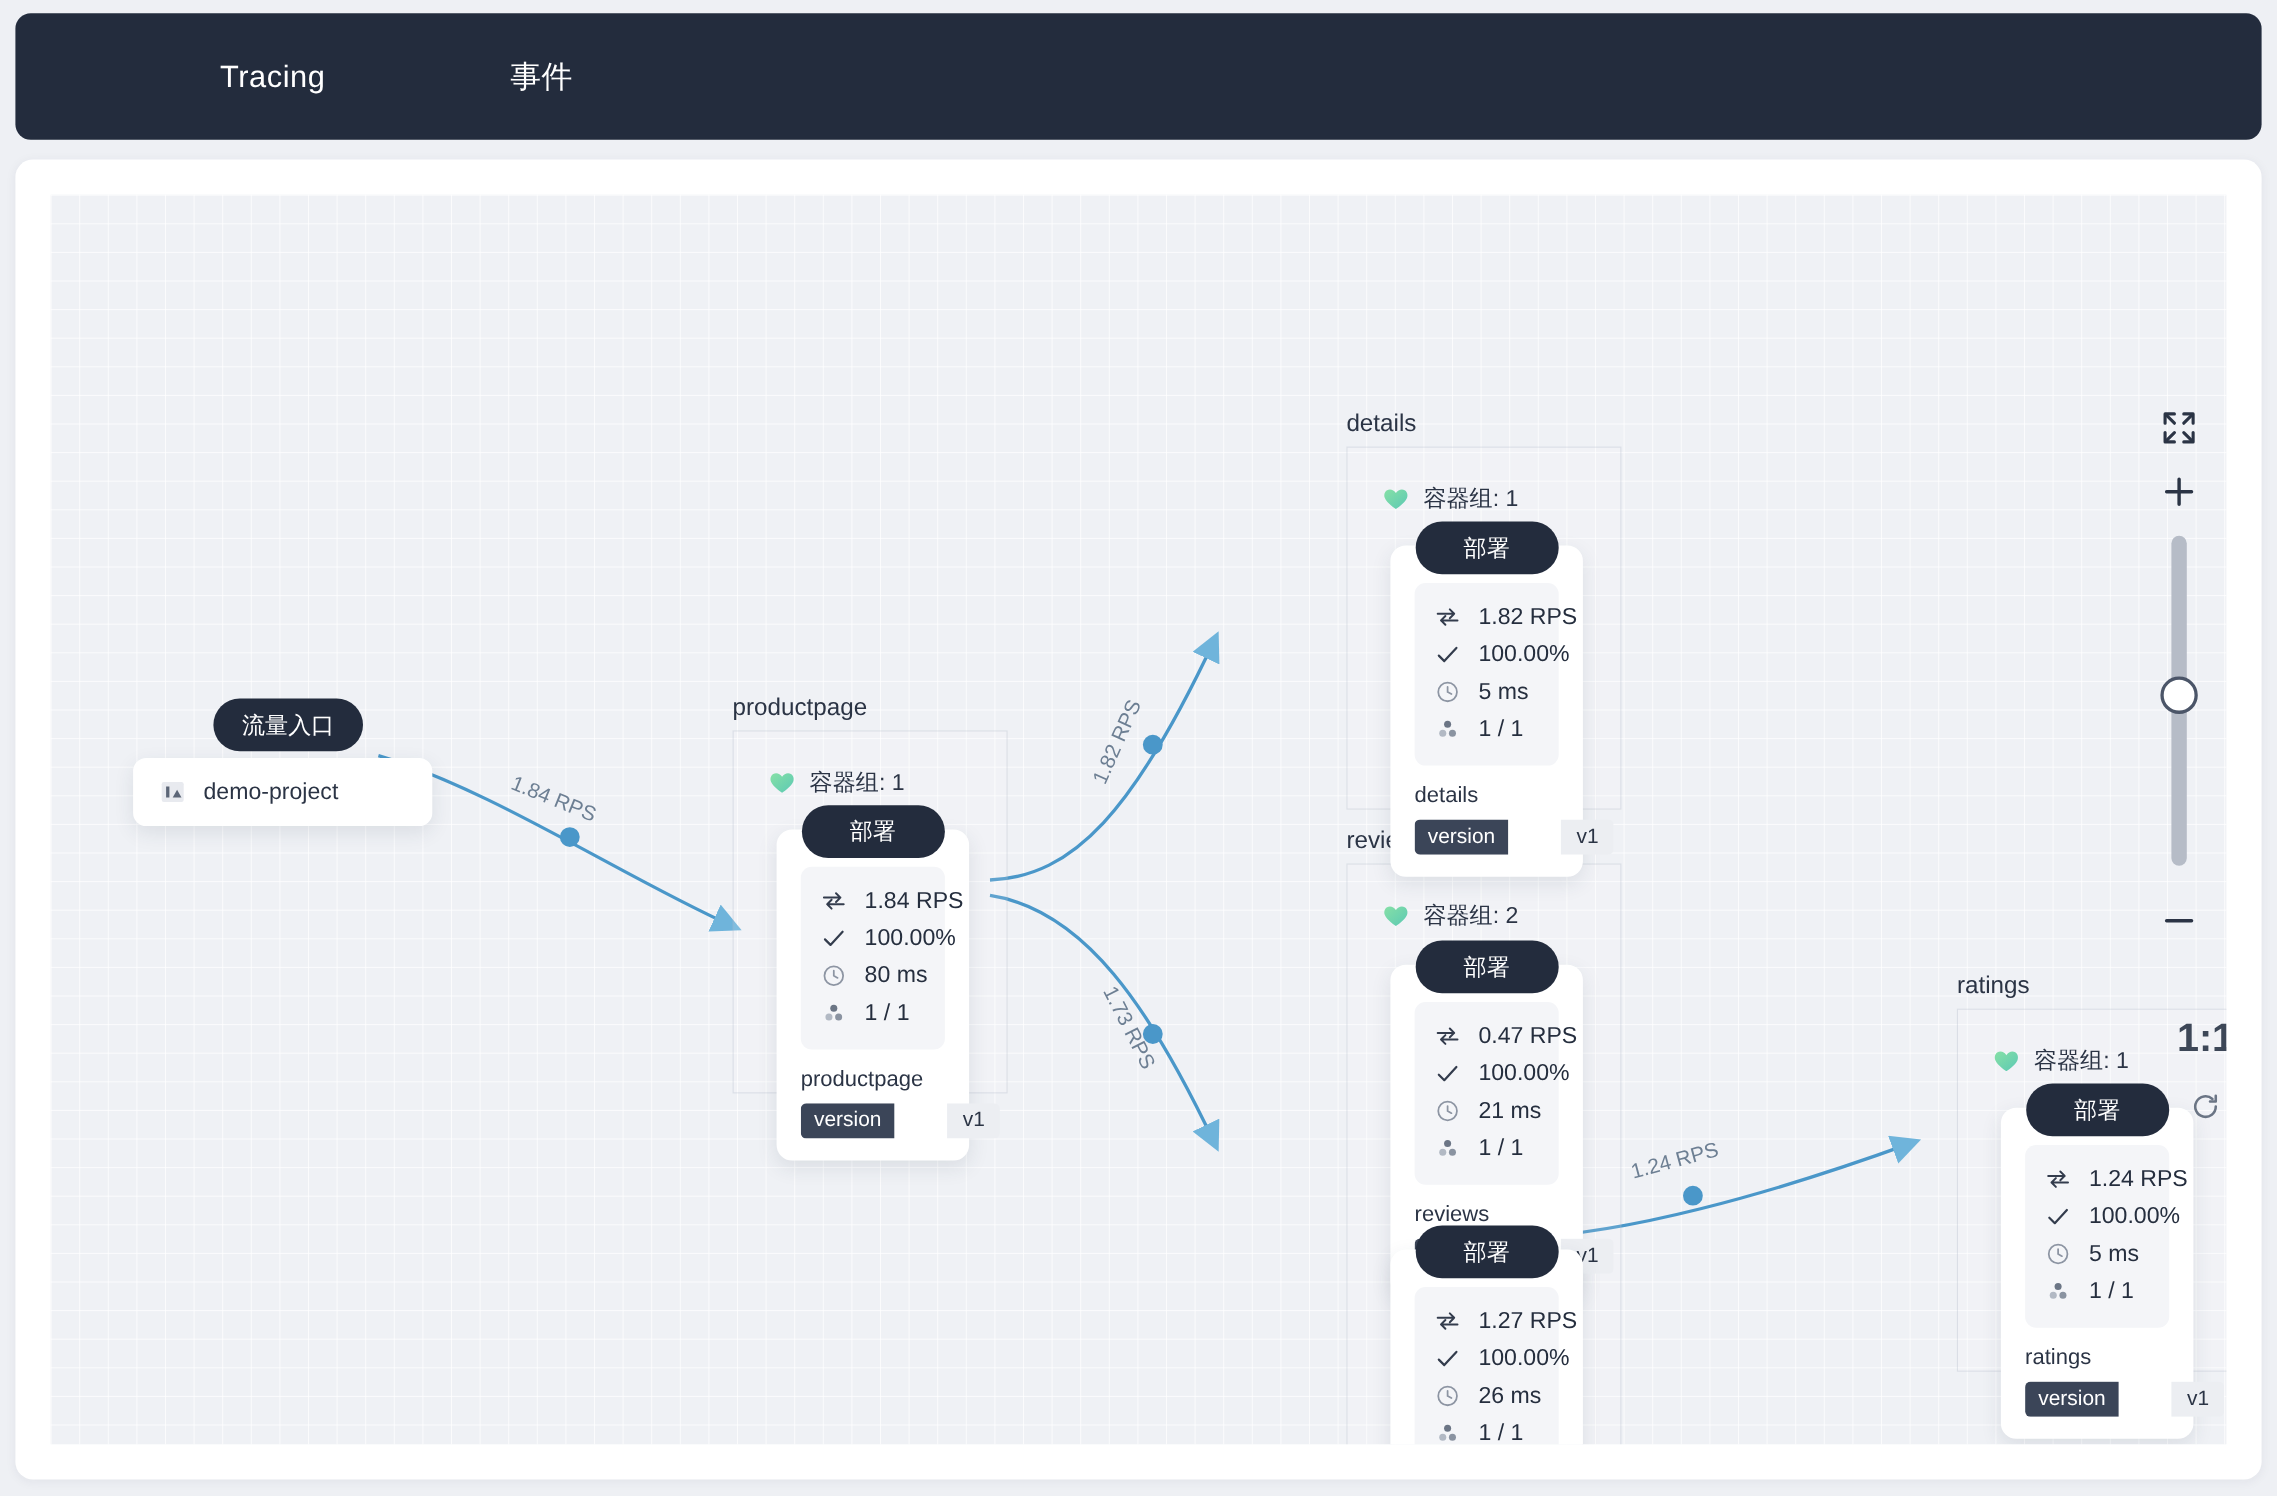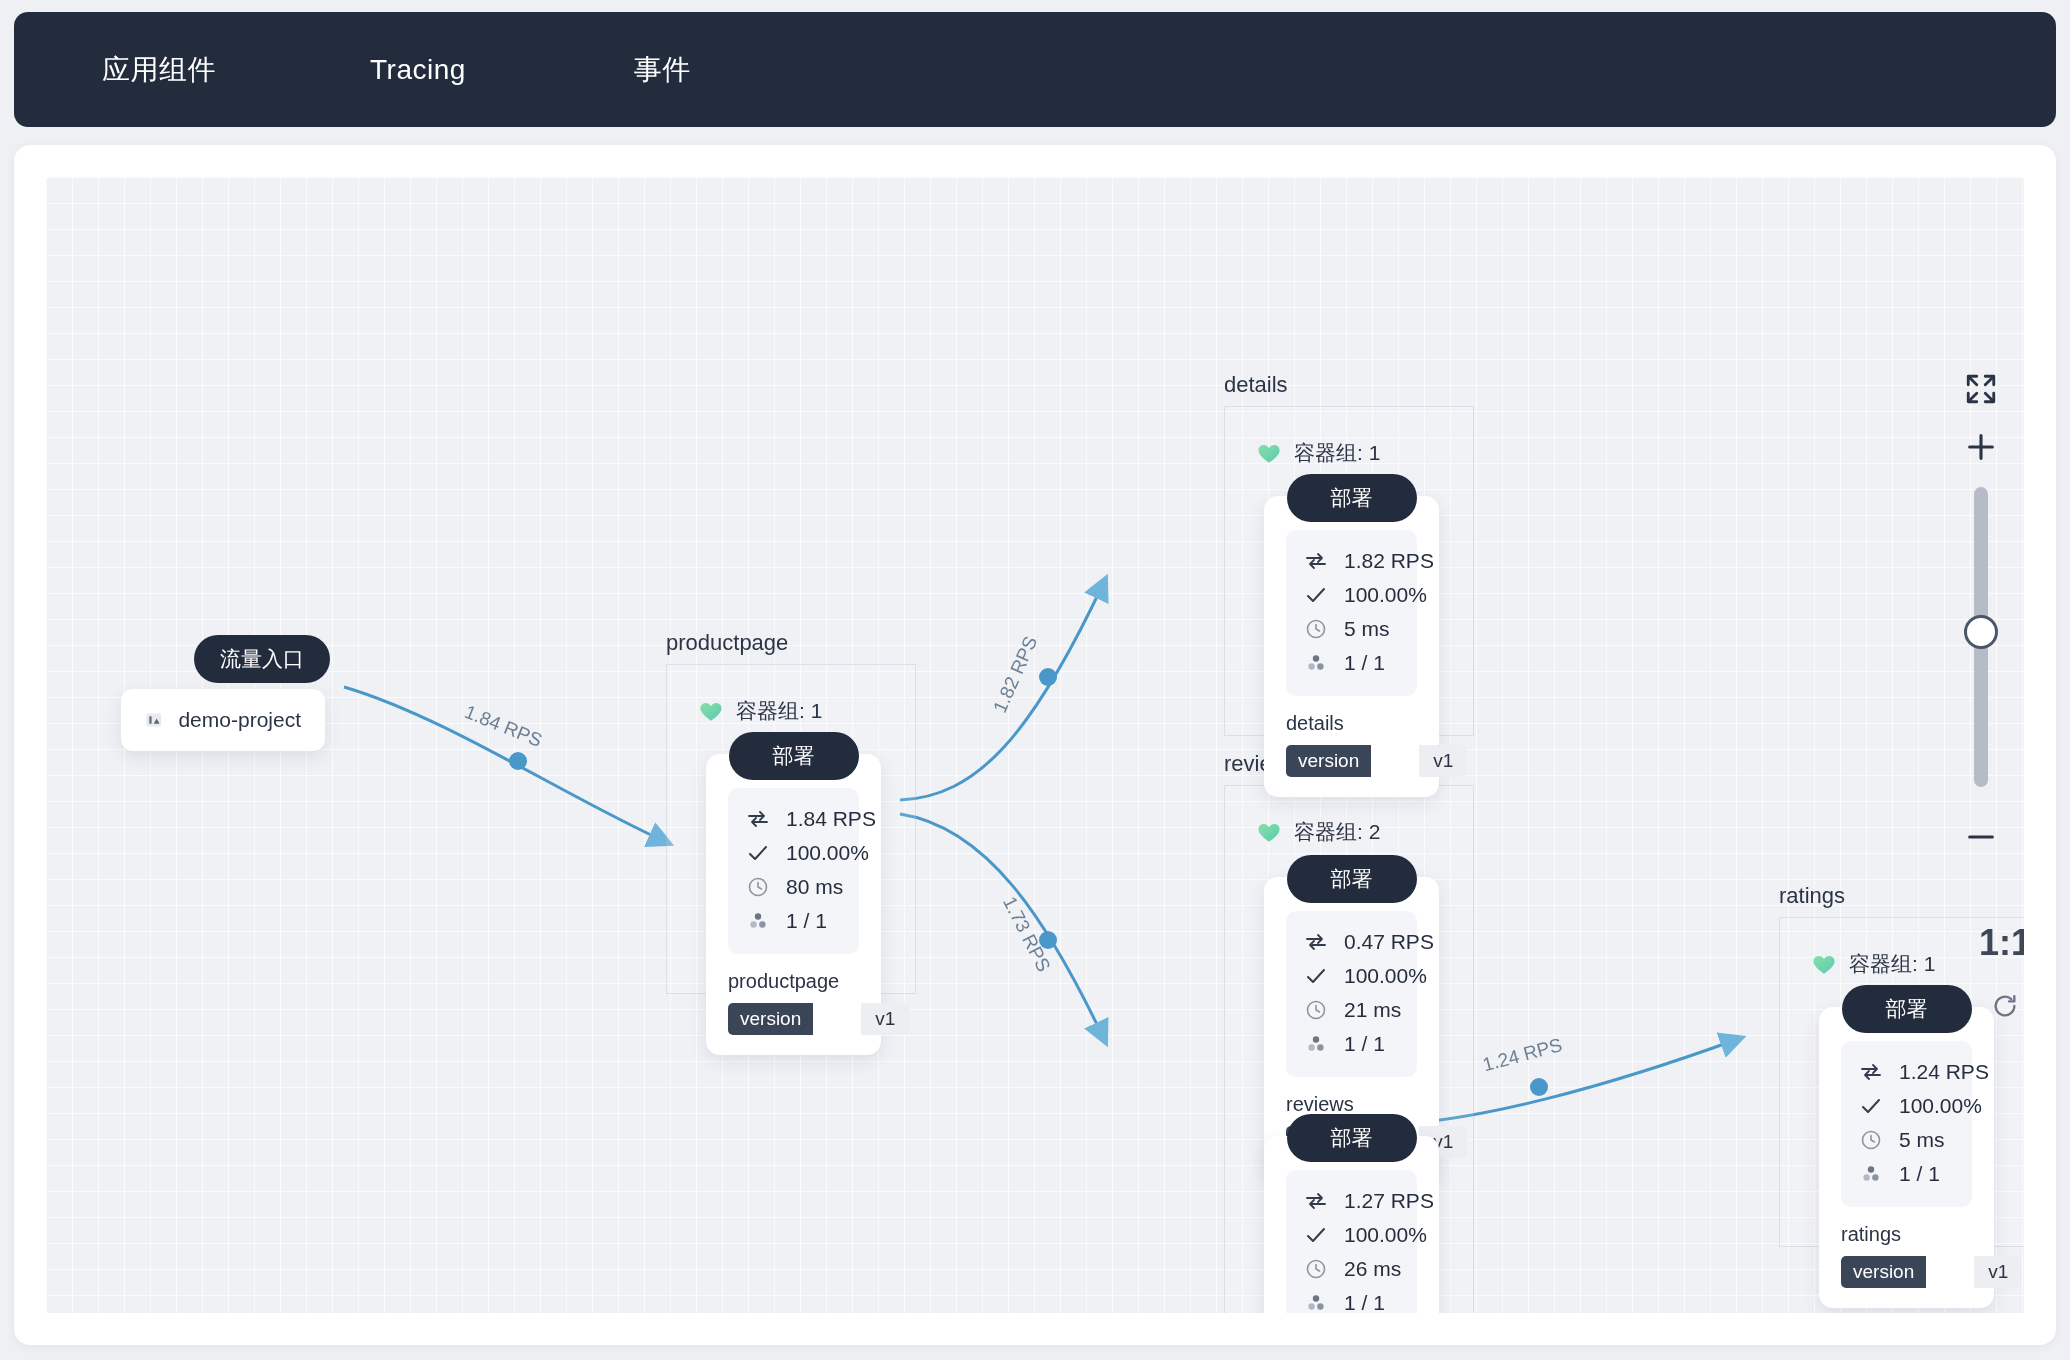--- a/index.html
+++ b/index.html
@@ -179,21 +179,20 @@
     border-radius: 50%;
     background: #ffffff;
     border: 3px solid #4b5568;
     cursor: pointer;
   }
 </style>
 </head>
 <body>
 
 <div class="navbar">
-  <div class="nav-item">应用组件</div>
   <div class="nav-item nav-gap-3">Tracing</div>
   <div class="nav-item nav-gap-4">事件</div>
 </div>
 
 <div class="panel">
   <div class="canvas">
 
     <svg class="edges" viewBox="0 0 1978 1136">
       <defs>
         <marker id="arw" markerWidth="9" markerHeight="9" refX="6" refY="4.5" orient="auto" markerUnits="strokeWidth">
@@ -220,21 +219,21 @@
       </g>
 
       <g>
         <path class="edge-path" marker-end="url(#arw)" d="M 1338,948 C 1430,945 1560,910 1692,862"></path>
         <circle class="edge-dot" cx="1493" cy="910" r="9"></circle>
         <text class="edge-label" transform="translate(1478,884) rotate(-15)" text-anchor="middle">1.24 RPS</text>
       </g>
     </svg>
 
     <div class="entry-pill" style="left:148px; top:458px;">流量入口</div>
-    <div class="entry-card" style="left:75px; top:512px; width:204px; height:62px;">
+    <div class="entry-card" style="left:75px; top:512px; width:272px; height:62px;">
       <svg class="mi" width="24" height="24" viewBox="0 0 24 24">
         <rect x="2" y="3" width="20" height="18" rx="2" fill="#e8eaef"></rect>
         <rect x="6" y="7" width="3" height="10" fill="#5c6677"></rect>
         <path d="M12 17 L16 10 L20 17 Z" fill="#5c6677"></path>
       </svg>
       <span class="entry-label">demo-project</span>
     </div>
 
     <div class="group-title" style="left:620px; top:453px;">productpage</div>
     <div class="group" style="left:620px; top:487px; width:250px; height:330px;"></div>

